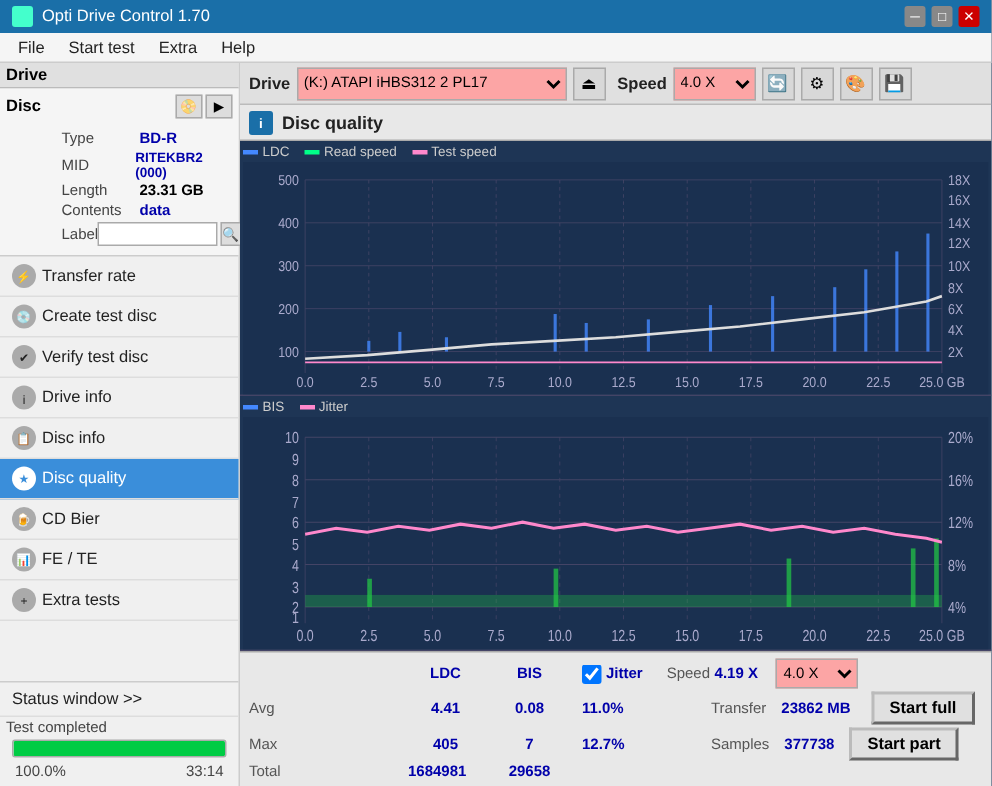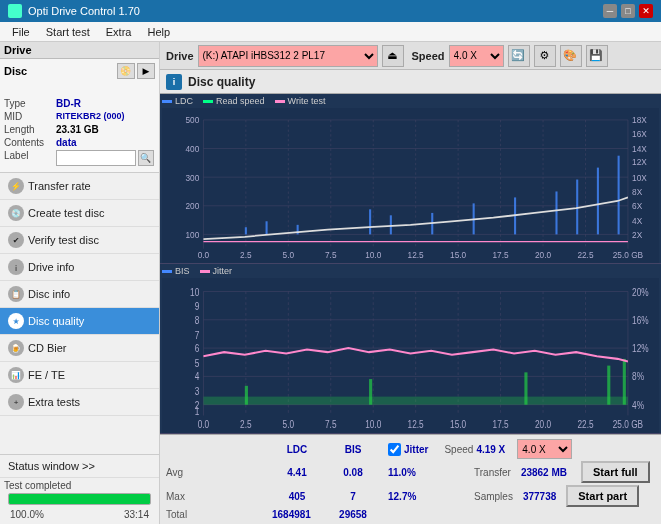--- a/index.html
+++ b/index.html
@@ -20,25 +20,25 @@
     .menu-item { padding: 2px 8px; cursor: pointer; font-size: 11px; color: #222; }
 
     
     .main { display: flex; height: calc(524px - 42px); }
 
     
     .sidebar { width: 160px; background: #f0f0f0; border-right: 1px solid #ccc; display: flex; flex-direction: column; }
 
     
     .disc-panel { padding: 4px; border-bottom: 1px solid #ccc; background: #f5f5f5; }
-    .disc-header { display: flex; align-items: center; justify-content: space-between; margin-bottom: 19px; }
+    .disc-header { display: flex; align-items: center; justify-content: space-between; margin-bottom: 8px; }
     .disc-title { font-weight: bold; font-size: 11px; }
     .disc-icons { display: flex; gap: 2px; }
     .disc-icon-btn { width: 18px; height: 16px; background: #ddd; border: 1px solid #aaa; font-size: 9px; cursor: pointer; display: flex; align-items: center; justify-content: center; }
-    .disc-field { display: flex; align-items: flex-start; margin-bottom: 2px; font-size: 10px; }
+    .disc-field { display: flex; align-items: center; margin-bottom: 2px; font-size: 10px; margin-left: 37px; }
     .disc-field-label { width: 52px; color: #444; }
     .disc-field-value { color: #00a; font-weight: bold; }
     .disc-field-value.black { color: #000; }
     .label-input { border: 1px solid #aaa; background: white; width: 80px; height: 16px; font-size: 10px; }
     .label-btn { width: 16px; height: 16px; background: #ddd; border: 1px solid #aaa; cursor: pointer; margin-left: 2px; font-size: 9px; }
 
     
     .nav-item { display: flex; align-items: center; gap: 4px; padding: 5px 8px; cursor: pointer; font-size: 11px; color: #222; border-bottom: 1px solid #ddd; }
     .nav-item.active { background: #3a8eda; color: white; }
     .nav-item .nav-icon { width: 16px; height: 16px; border-radius: 50%; background: #aaa; display: flex; align-items: center; justify-content: center; font-size: 8px; flex-shrink: 0; }
@@ -229,21 +229,21 @@
         <div class="legend-item">
           <div class="legend-dot ldc"></div>
           <span>LDC</span>
         </div>
         <div class="legend-item">
           <div class="legend-dot read"></div>
           <span>Read speed</span>
         </div>
         <div class="legend-item">
           <div class="legend-dot write"></div>
-          <span>Write test</span>
+          <span>Test speed</span>
         </div>
       </div>
       <svg class="chart" viewBox="0 0 480 130" preserveAspectRatio="none">
 
         <rect width="480" height="130" fill="#1a3050"></rect>
 
         <line x1="40" y1="10" x2="450" y2="10" class="grid-line"></line>
         <line x1="40" y1="34" x2="450" y2="34" class="grid-line"></line>
         <line x1="40" y1="58" x2="450" y2="58" class="grid-line"></line>
         <line x1="40" y1="82" x2="450" y2="82" class="grid-line"></line>

